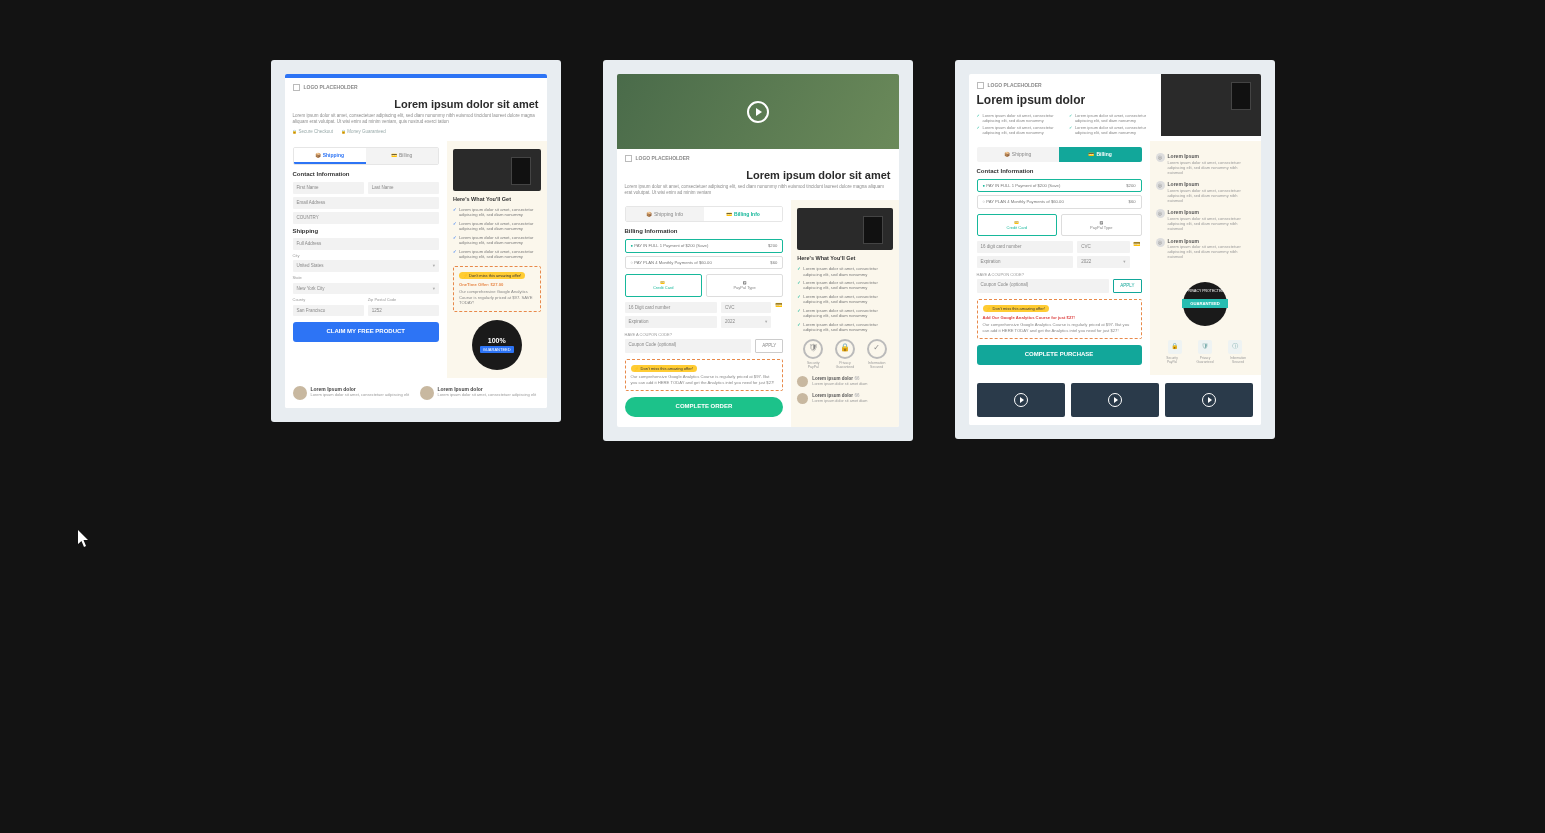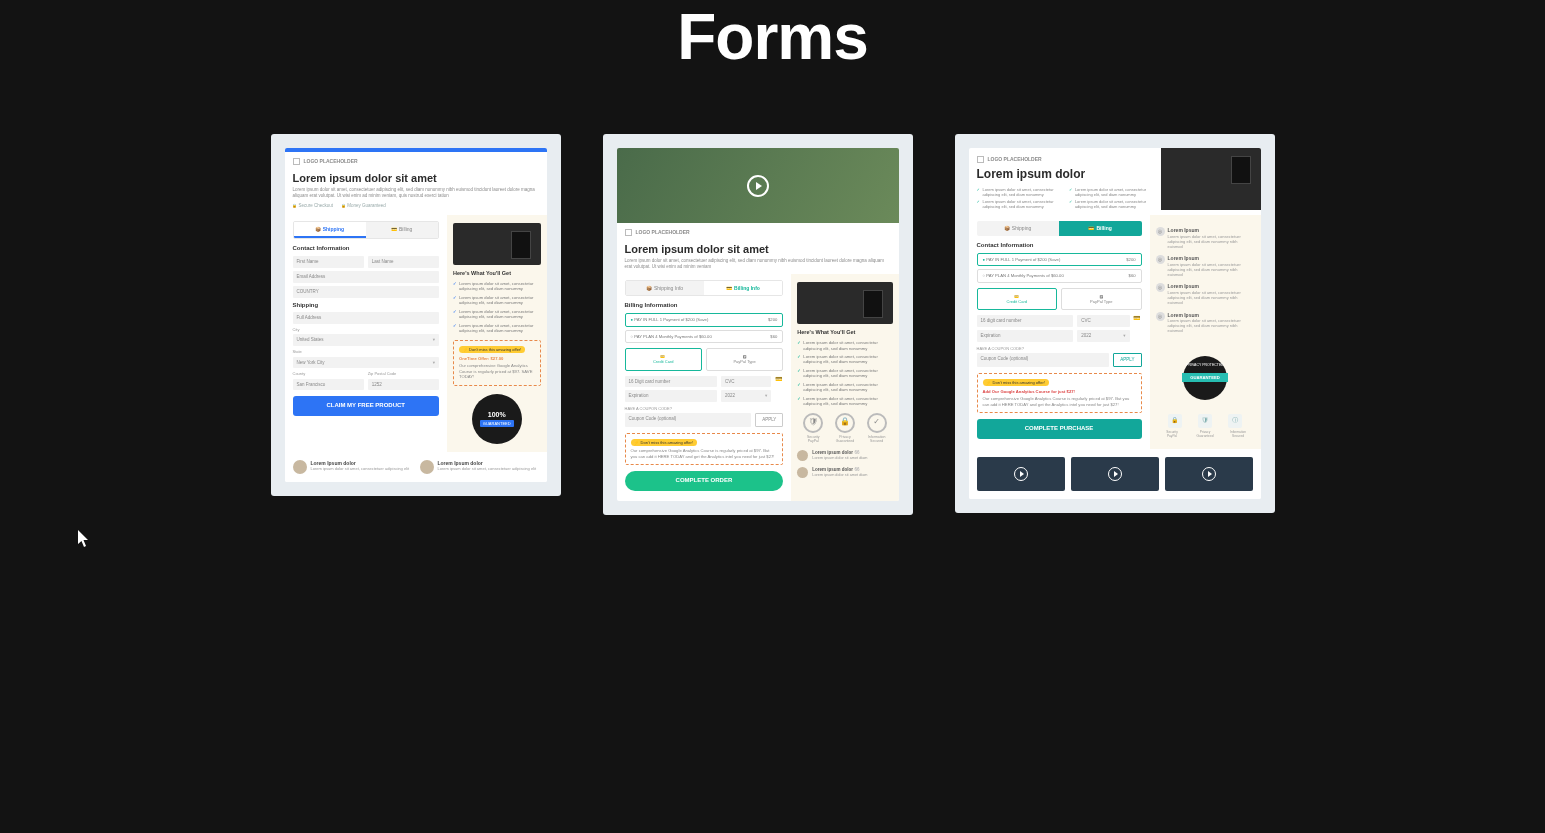--- a/index.html
+++ b/index.html
@@ -35,21 +35,21 @@
 .c2 { width: 310px; }
 .c3 { width: 320px; }
 
 .inner { background: #fff; border-radius: 2px; overflow: hidden; }
 
 
 .topbar-blue { height: 4px; background: #2d74f5; }
 .logo-row { padding: 6px 8px 2px; display:flex; align-items:center; gap:4px; color:#8a8a8a; font-weight:600; font-size:5px;}
 .logo-sq { width:7px; height:7px; border:1px solid #bbb; display:inline-block;}
 .headline { padding: 4px 8px 2px; font-weight:700; color:#2b2b2b; }
-.h1a { font-size: 11px; }
+.h1a { font-size: 11px; text-align: right; }
 .sub { padding: 0 8px 4px; color:#8d8d8d; font-size:4.5px; }
 .sec-row { padding: 0 8px 6px; color:#9aa; font-size:4.5px; display:flex; gap:8px;}
 .sec-row span::before { content:"🔒 "; font-size:4px;}
 
 .split { display:flex; }
 .left { flex:1; padding: 6px 8px 10px; }
 .right { width: 38%; background:#fbf7ec; padding:8px 6px; }
 
 .tabs { display:flex; border:1px solid #e6e6e6; border-radius:2px; overflow:hidden; margin-bottom:6px;}
 .tab { flex:1; text-align:center; padding:4px 0; font-size:5px; color:#888;}
@@ -143,21 +143,20 @@
 .mi{width:14px;height:14px;background:#eef3f3;border-radius:2px;display:flex;align-items:center;justify-content:center;font-size:6px;color:#7aa;}
 .mini-lbl{display:flex;justify-content:space-around;font-size:3.2px;color:#999;margin-top:2px;}
 .mini-lbl span{width:18px;text-align:center;}
 
 .cursor{position:absolute;left:78px;top:530px;font-size:16px;color:#fff;pointer-events:none;}
 </style>
 </head>
 <body>
 
 <div class="hero">
-  <h1>Forms</h1>
 </div>
 
 <div class="cards">
 
   <div class="card c1">
     <div class="inner">
       <div class="topbar-blue"></div>
       <div class="logo-row">
           <span class="logo-sq"></span>
           <span>LOGO PLACEHOLDER</span>

